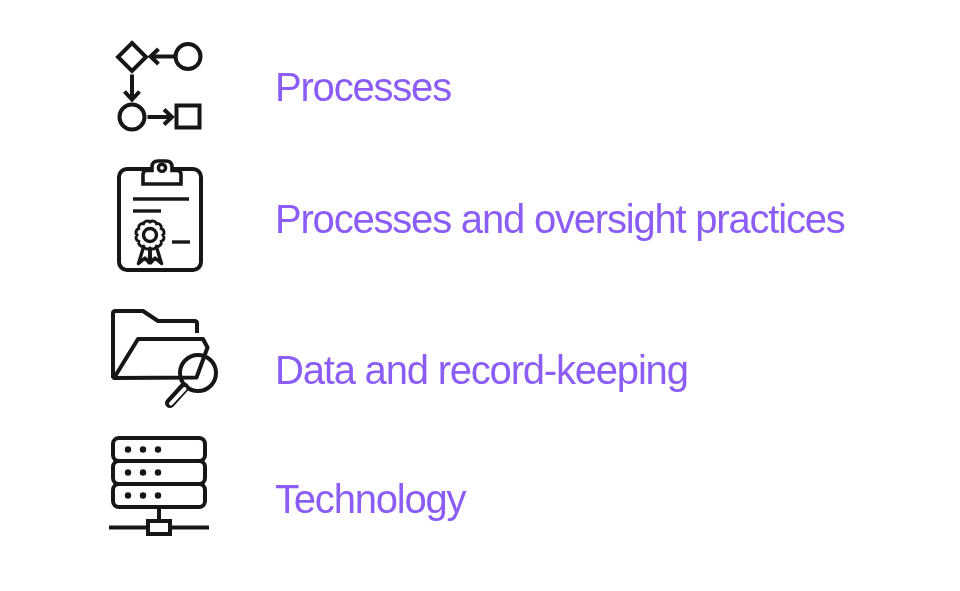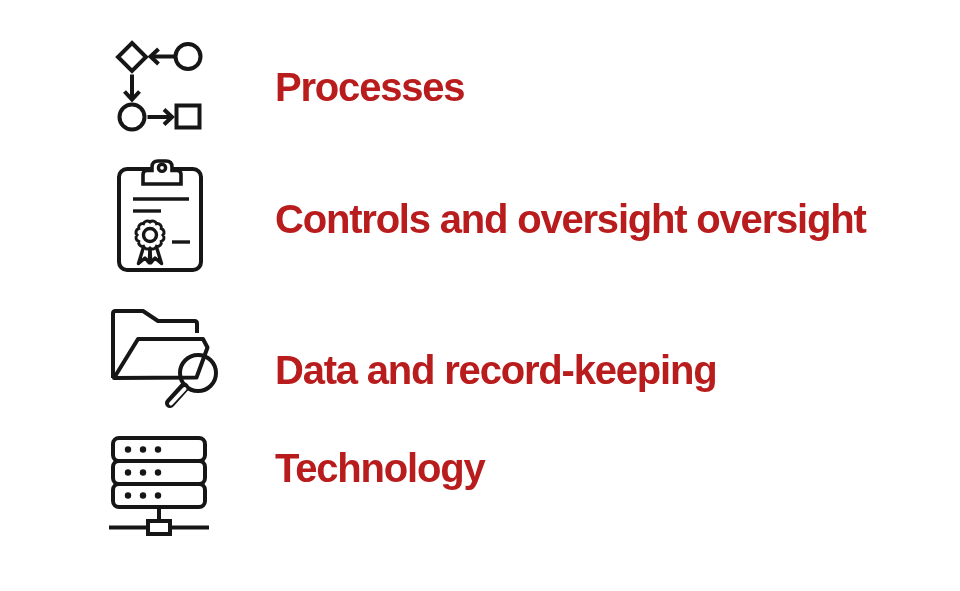--- a/index.html
+++ b/index.html
@@ -11,30 +11,30 @@
     font-family: "Liberation Sans", sans-serif;
   }
   .canvas { position: absolute; inset: 0; }
   .icon-box { position: absolute; }
   .icon-box svg { display: block; }
   .row-label {
     position: absolute;
     left: 275px;
     transform: translateY(-50%);
     font-size: 40px;
-    font-weight: 700;
+    font-weight: 400;
     letter-spacing: -1.2px;
     line-height: 1.1;
-    color: #b91c1c;
+    color: #8b5cf6;
     white-space: nowrap;
   }
   #label-0 { top: 87px; }
   #label-1 { top: 219px; }
   #label-2 { top: 370px; }
-  #label-3 { top: 468px; }
+  #label-3 { top: 499px; }
   #icon-0 { left: 112px; top: 38px; }
   #icon-1 { left: 115px; top: 157px; }
   #icon-2 { left: 101px; top: 300px; }
   #icon-3 { left: 107px; top: 430px; }
   .stroke { fill: none; stroke: #161616; stroke-width: 4; }
   .stroke-thin { fill: none; stroke: #161616; stroke-width: 3.4; }
   .fillwhite { fill: #ffffff; stroke: #161616; }
 </style>
 </head>
 <body>
@@ -64,21 +64,21 @@
       <circle class="fillwhite" stroke-width="3.4" cx="47" cy="10.8" r="3.6"></circle>
       <path class="stroke-thin" d="M18,42 H74"></path>
       <path class="stroke-thin" d="M18,54 H46"></path>
       <path class="stroke-thin" d="M57,85 H75"></path>
       <path class="stroke-thin" stroke-linejoin="round" d="M29,88.5 L23.5,106.5 L30,101 L34.2,105.8 L35,92"></path>
       <path class="stroke-thin" stroke-linejoin="round" d="M41,88.5 L46.5,106.5 L40,101 L35.8,105.8 L35,92"></path>
       <path class="fillwhite" stroke-width="3" d="M48,78 A4 4 0 0 1 46.3,84.5 A4 4 0 0 1 41.5,89.3 A4 4 0 0 1 35,91 A4 4 0 0 1 28.5,89.3 A4 4 0 0 1 23.7,84.5 A4 4 0 0 1 22,78 A4 4 0 0 1 23.7,71.5 A4 4 0 0 1 28.5,66.7 A4 4 0 0 1 35,65 A4 4 0 0 1 41.5,66.7 A4 4 0 0 1 46.3,71.5 A4 4 0 0 1 48,78 Z"></path>
       <circle class="stroke-thin" cx="35" cy="78" r="6.5"></circle>
     </svg>
   </div>
-  <div class="row-label" id="label-1">Controls and oversight oversight</div>
+  <div class="row-label" id="label-1">Processes and oversight practices</div>
 
   <div class="icon-box" id="icon-2">
     <svg width="118" height="110" viewBox="0 0 118 110" aria-hidden="true">
       <path class="stroke" stroke-linejoin="round" d="M12,78 V13.5 Q12,11 14.5,11 H42 L57,21 H93.5 Q96,21 96,23.5 V33"></path>
       <path class="stroke" stroke-linejoin="round" d="M13,78 L37,39 H102 L106.5,47.5 L95.5,77.5 Z"></path>
       <circle class="stroke" cx="97" cy="73" r="18"></circle>
       <path d="M83,87.5 L69,103" stroke="#161616" stroke-width="10" stroke-linecap="round" fill="none"></path>
       <path d="M83.5,89 L70,103.5" stroke="#ffffff" stroke-width="4" stroke-linecap="round" fill="none"></path>
     </svg>
   </div>

